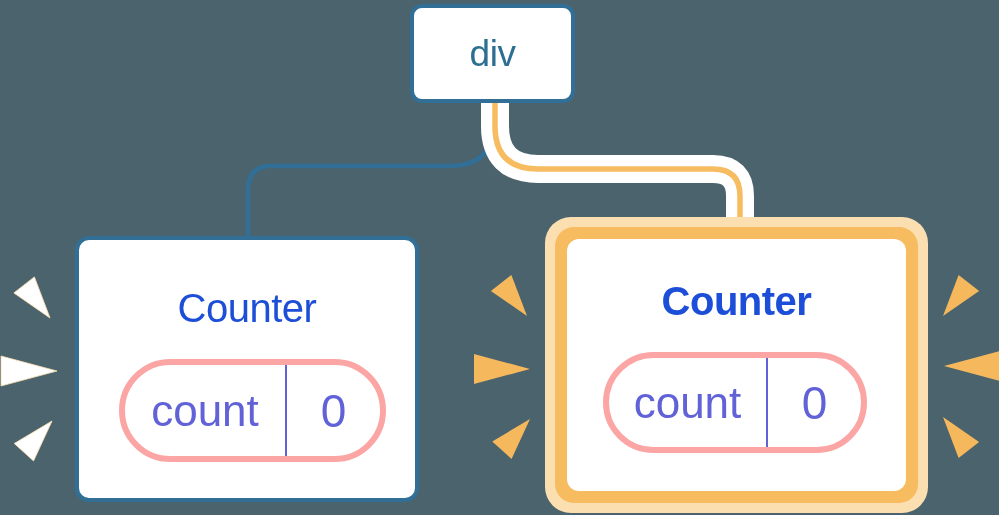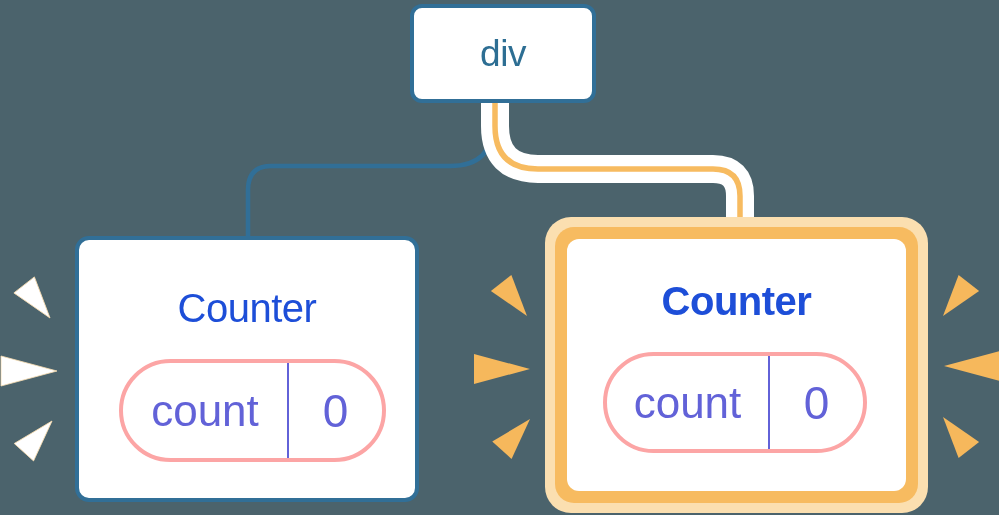--- a/index.html
+++ b/index.html
@@ -26,21 +26,21 @@
 
   .node {
     position: absolute;
     background: #ffffff;
     z-index: 2;
   }
 
   
   .root-node {
     left: 410px; top: 4px;
-    width: 186px; height: 99px;
+    width: 165px; height: 99px;
     border: 4.5px solid #316F97;
     border-radius: 12px;
     display: flex;
     align-items: center;
     justify-content: center;
   }
   .root-label {
     color: #2D6E93;
     font-size: 37px;
     font-weight: 500;
@@ -84,21 +84,21 @@
   .hl-card {
     position: absolute;
     left: 12px; top: 12px; right: 12px; bottom: 12px;
     background: #ffffff;
     border-radius: 12px;
   }
 
   
   .state-pill {
     position: absolute;
-    border: 4px solid #fca5a5;
+    border: 6px solid #fca5a5;
     border-radius: 60px;
     background: #ffffff;
     display: flex;
     align-items: stretch;
     overflow: hidden;
   }
   .pill-left {
     left: 40px; top: 119px;
     width: 267px; height: 103px;
   }

